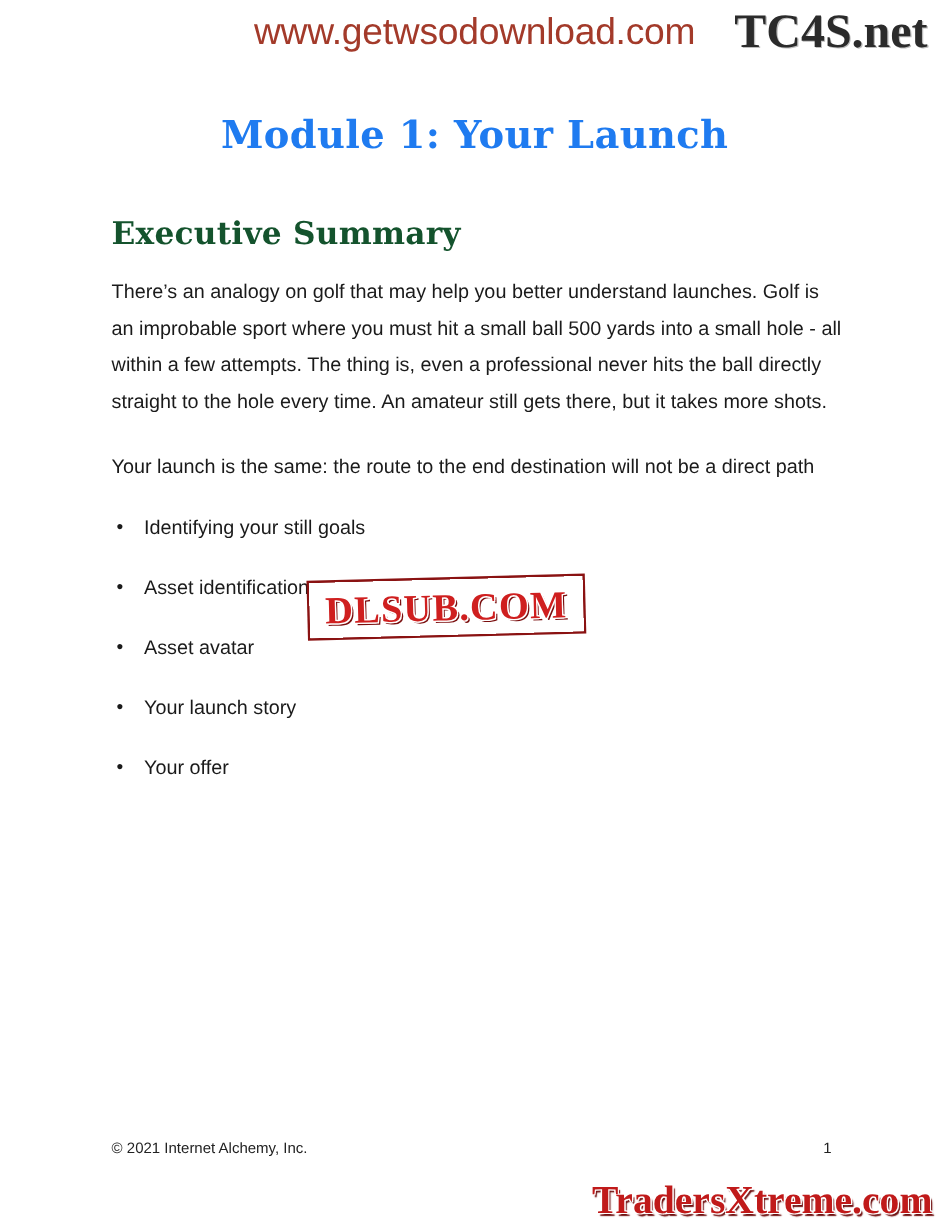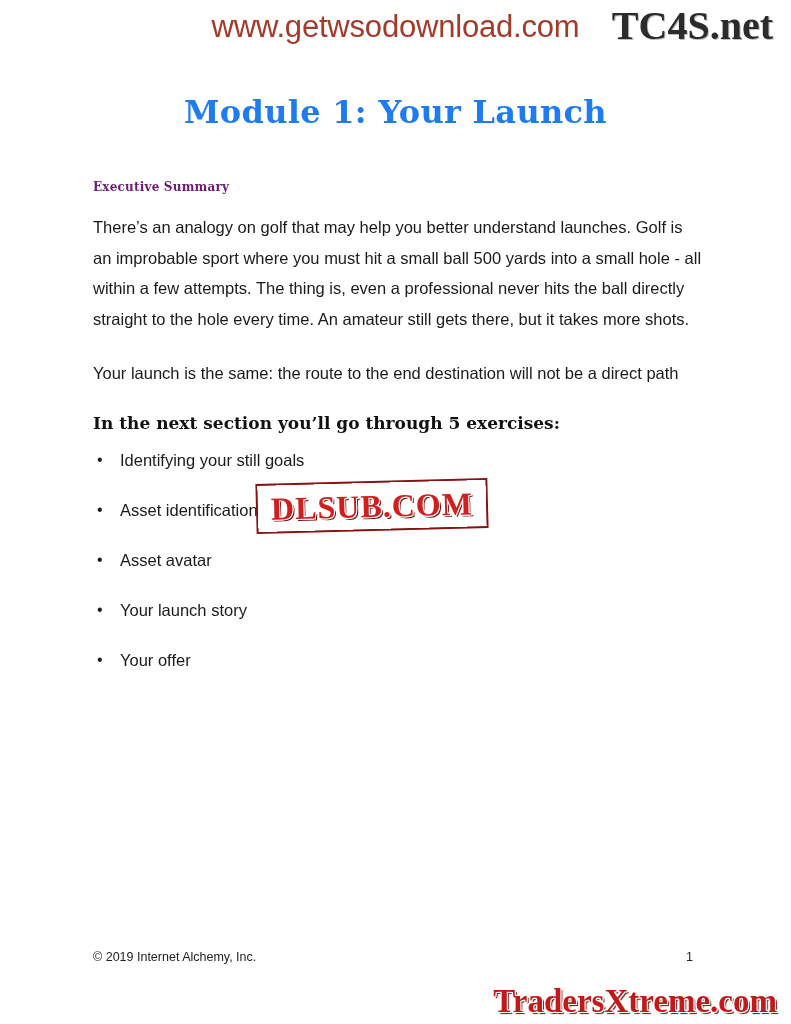--- a/index.html
+++ b/index.html
@@ -117,22 +117,22 @@
   #content {
     position: absolute;
     left: 93px;
     top: 180px;
     width: 610px;
   }
 
   .section-heading {
     font-family: "DejaVu Serif", serif;
     font-weight: bold;
-    font-size: 12px;
-    color: #701a75;
+    font-size: 26px;
+    color: #14532d;
     margin: 0 0 18px 0;
     letter-spacing: 0.2px;
   }
 
   .para {
     font-family: "Liberation Sans", sans-serif;
     font-size: 16.5px;
     line-height: 30.5px;
     color: #1a1a1a;
     margin: 0 0 24px 0;
@@ -190,21 +190,20 @@
 
   <div id="doc-title">Module 1: Your Launch</div>
 
   <div id="content">
 
     <h2 class="section-heading">Executive Summary</h2>
 
     <p class="para">There’s an analogy on golf that may help you better understand launches. Golf is an improbable sport where you must hit a small ball 500 yards into a small hole - all within a few attempts. The thing is, even a professional never hits the ball directly straight to the hole every time. An amateur still gets there, but it takes more shots.</p>
     <p class="para">Your launch is the same: the route to the end destination will not be a direct path</p>
 
-    <h3 class="sub-heading">In the next section you’ll go through 5 exercises:</h3>
 
     <ul class="exercise-list">
       <li>
         <span class="bullet">•</span>
         <span>Identifying your still goals</span>
       </li>
       <li>
         <span class="bullet">•</span>
         <span>Asset identification</span>
       </li>
@@ -218,21 +217,21 @@
       </li>
       <li>
         <span class="bullet">•</span>
         <span>Your offer</span>
       </li>
     </ul>
 
   </div>
 
   <div id="footer">
-    <span>© 2019 Internet Alchemy, Inc.</span>
+    <span>© 2021 Internet Alchemy, Inc.</span>
     <span>1</span>
   </div>
 
 </div>
 
 <div id="watermark-top">
   <span class="wm-url">www.getwsodownload.com</span>
   <span class="wm-tc4s">TC4S.net</span>
 </div>
 

